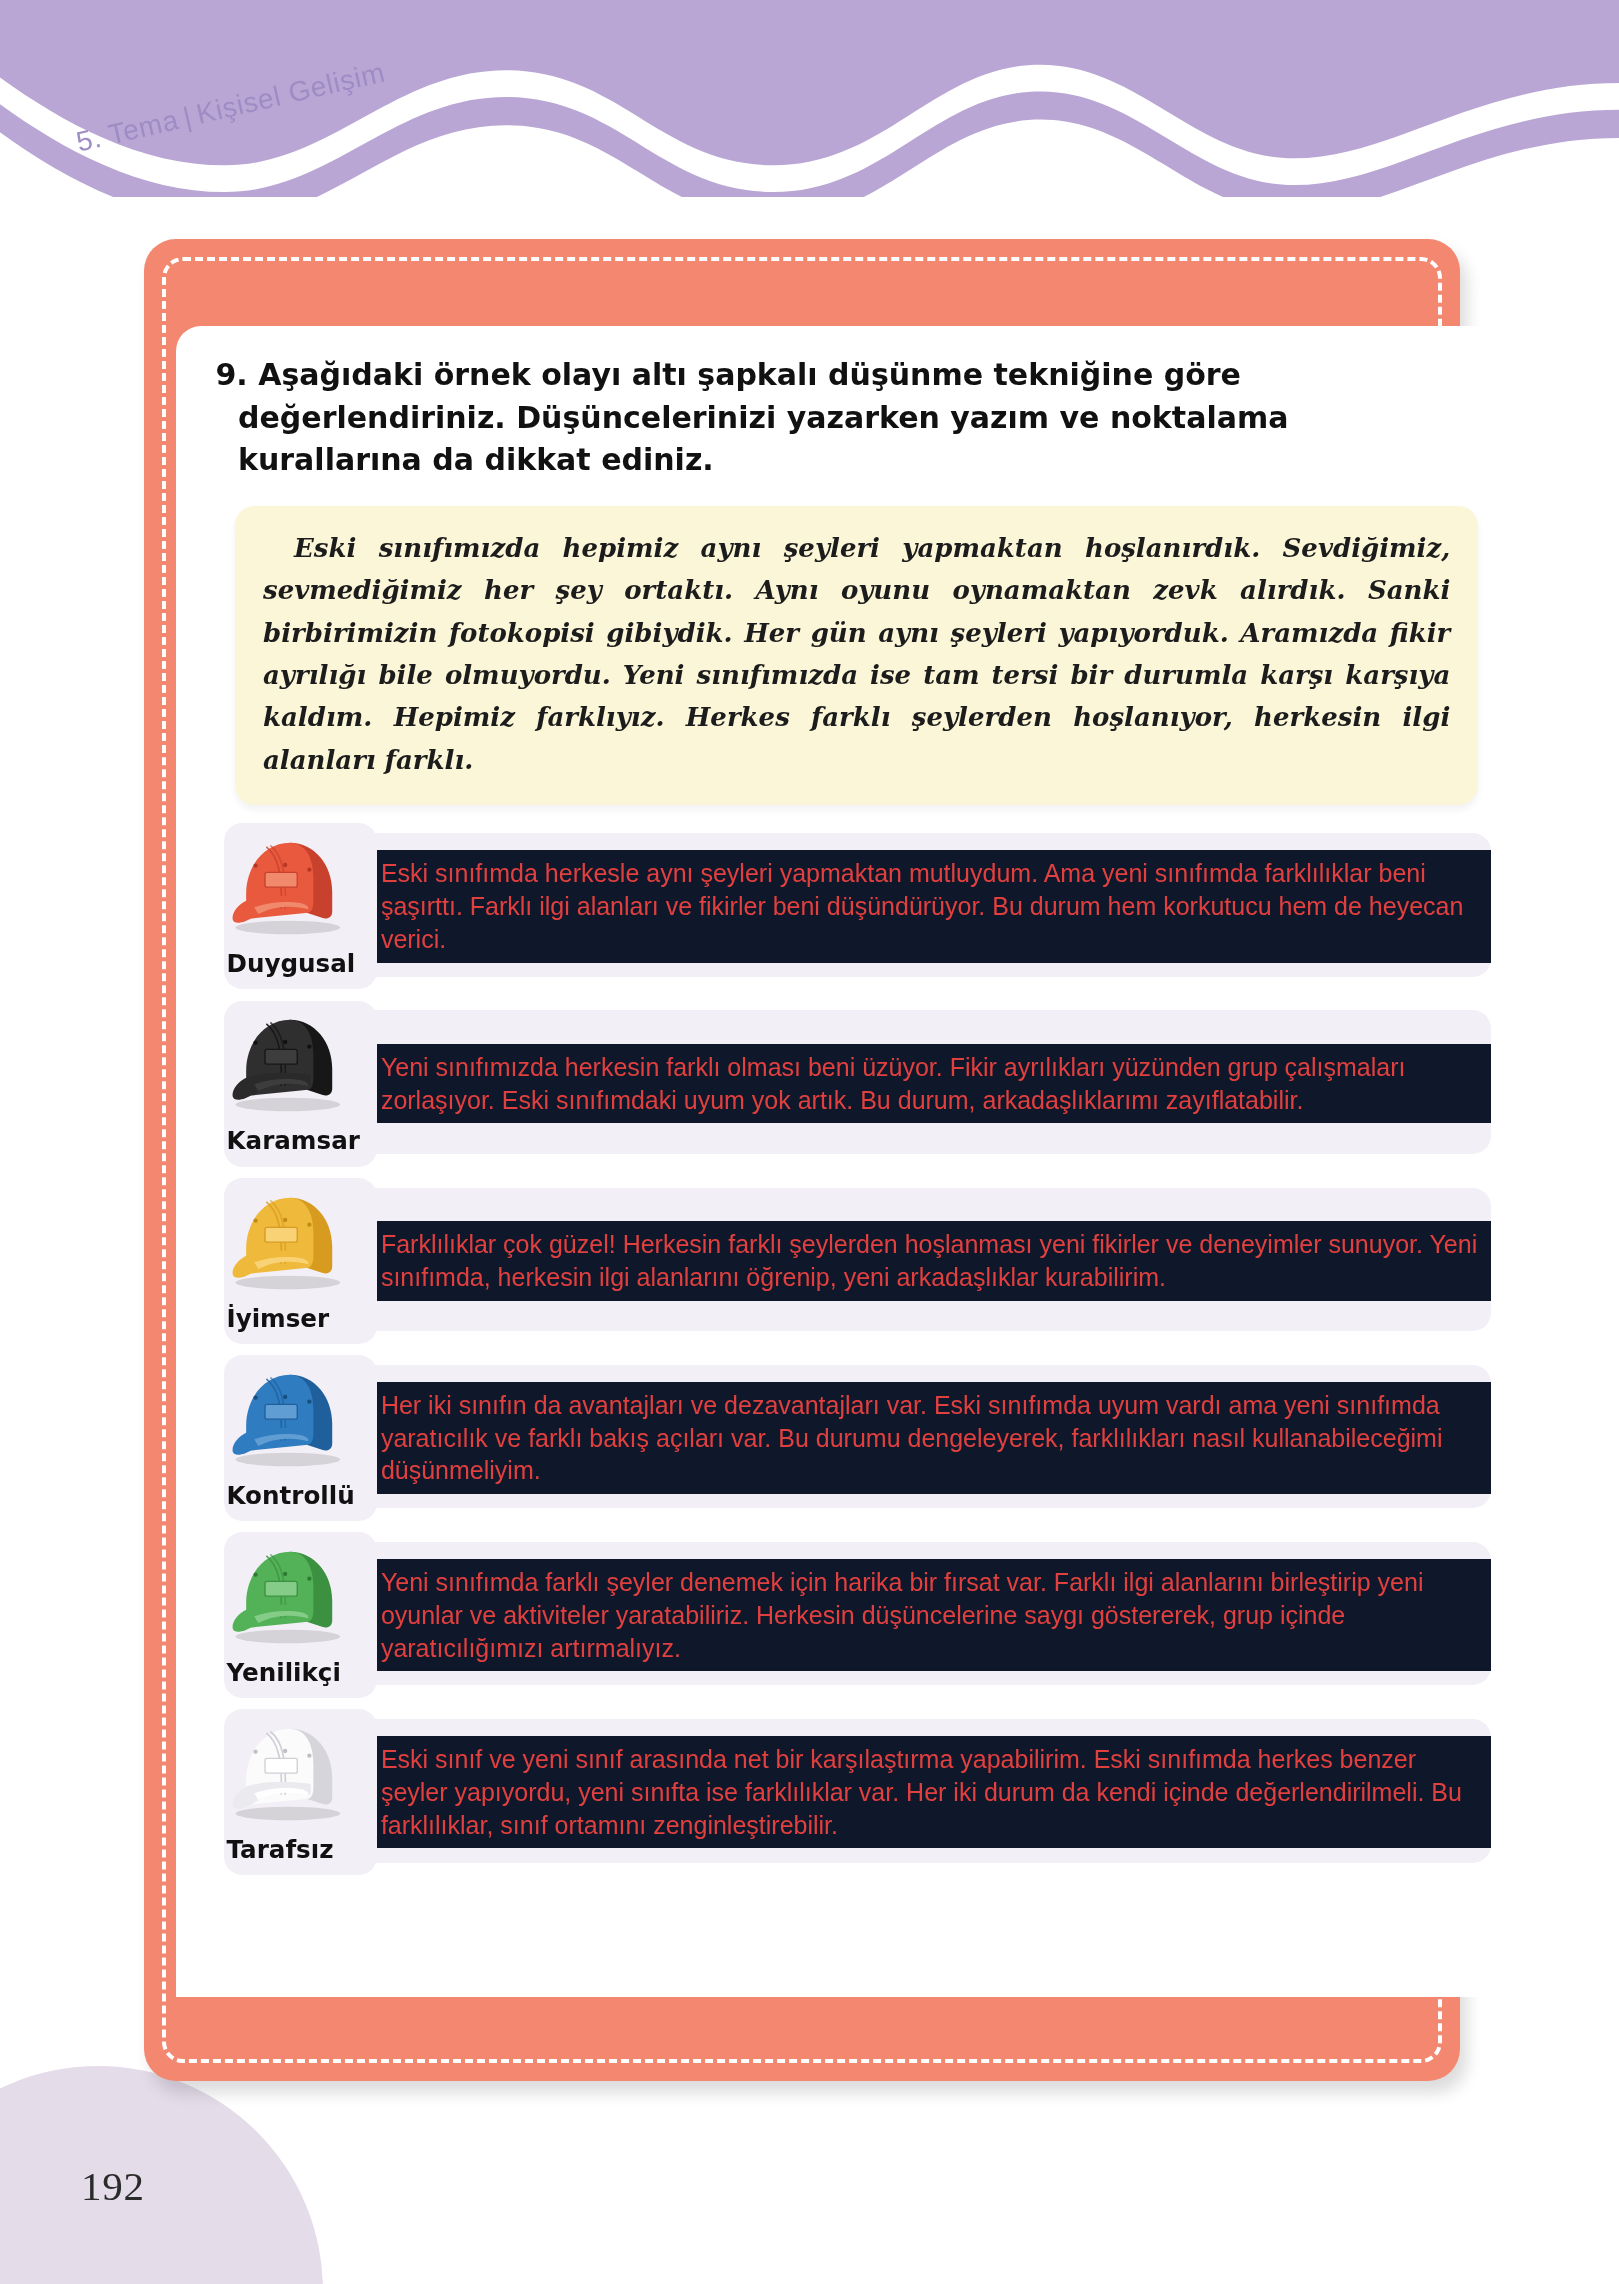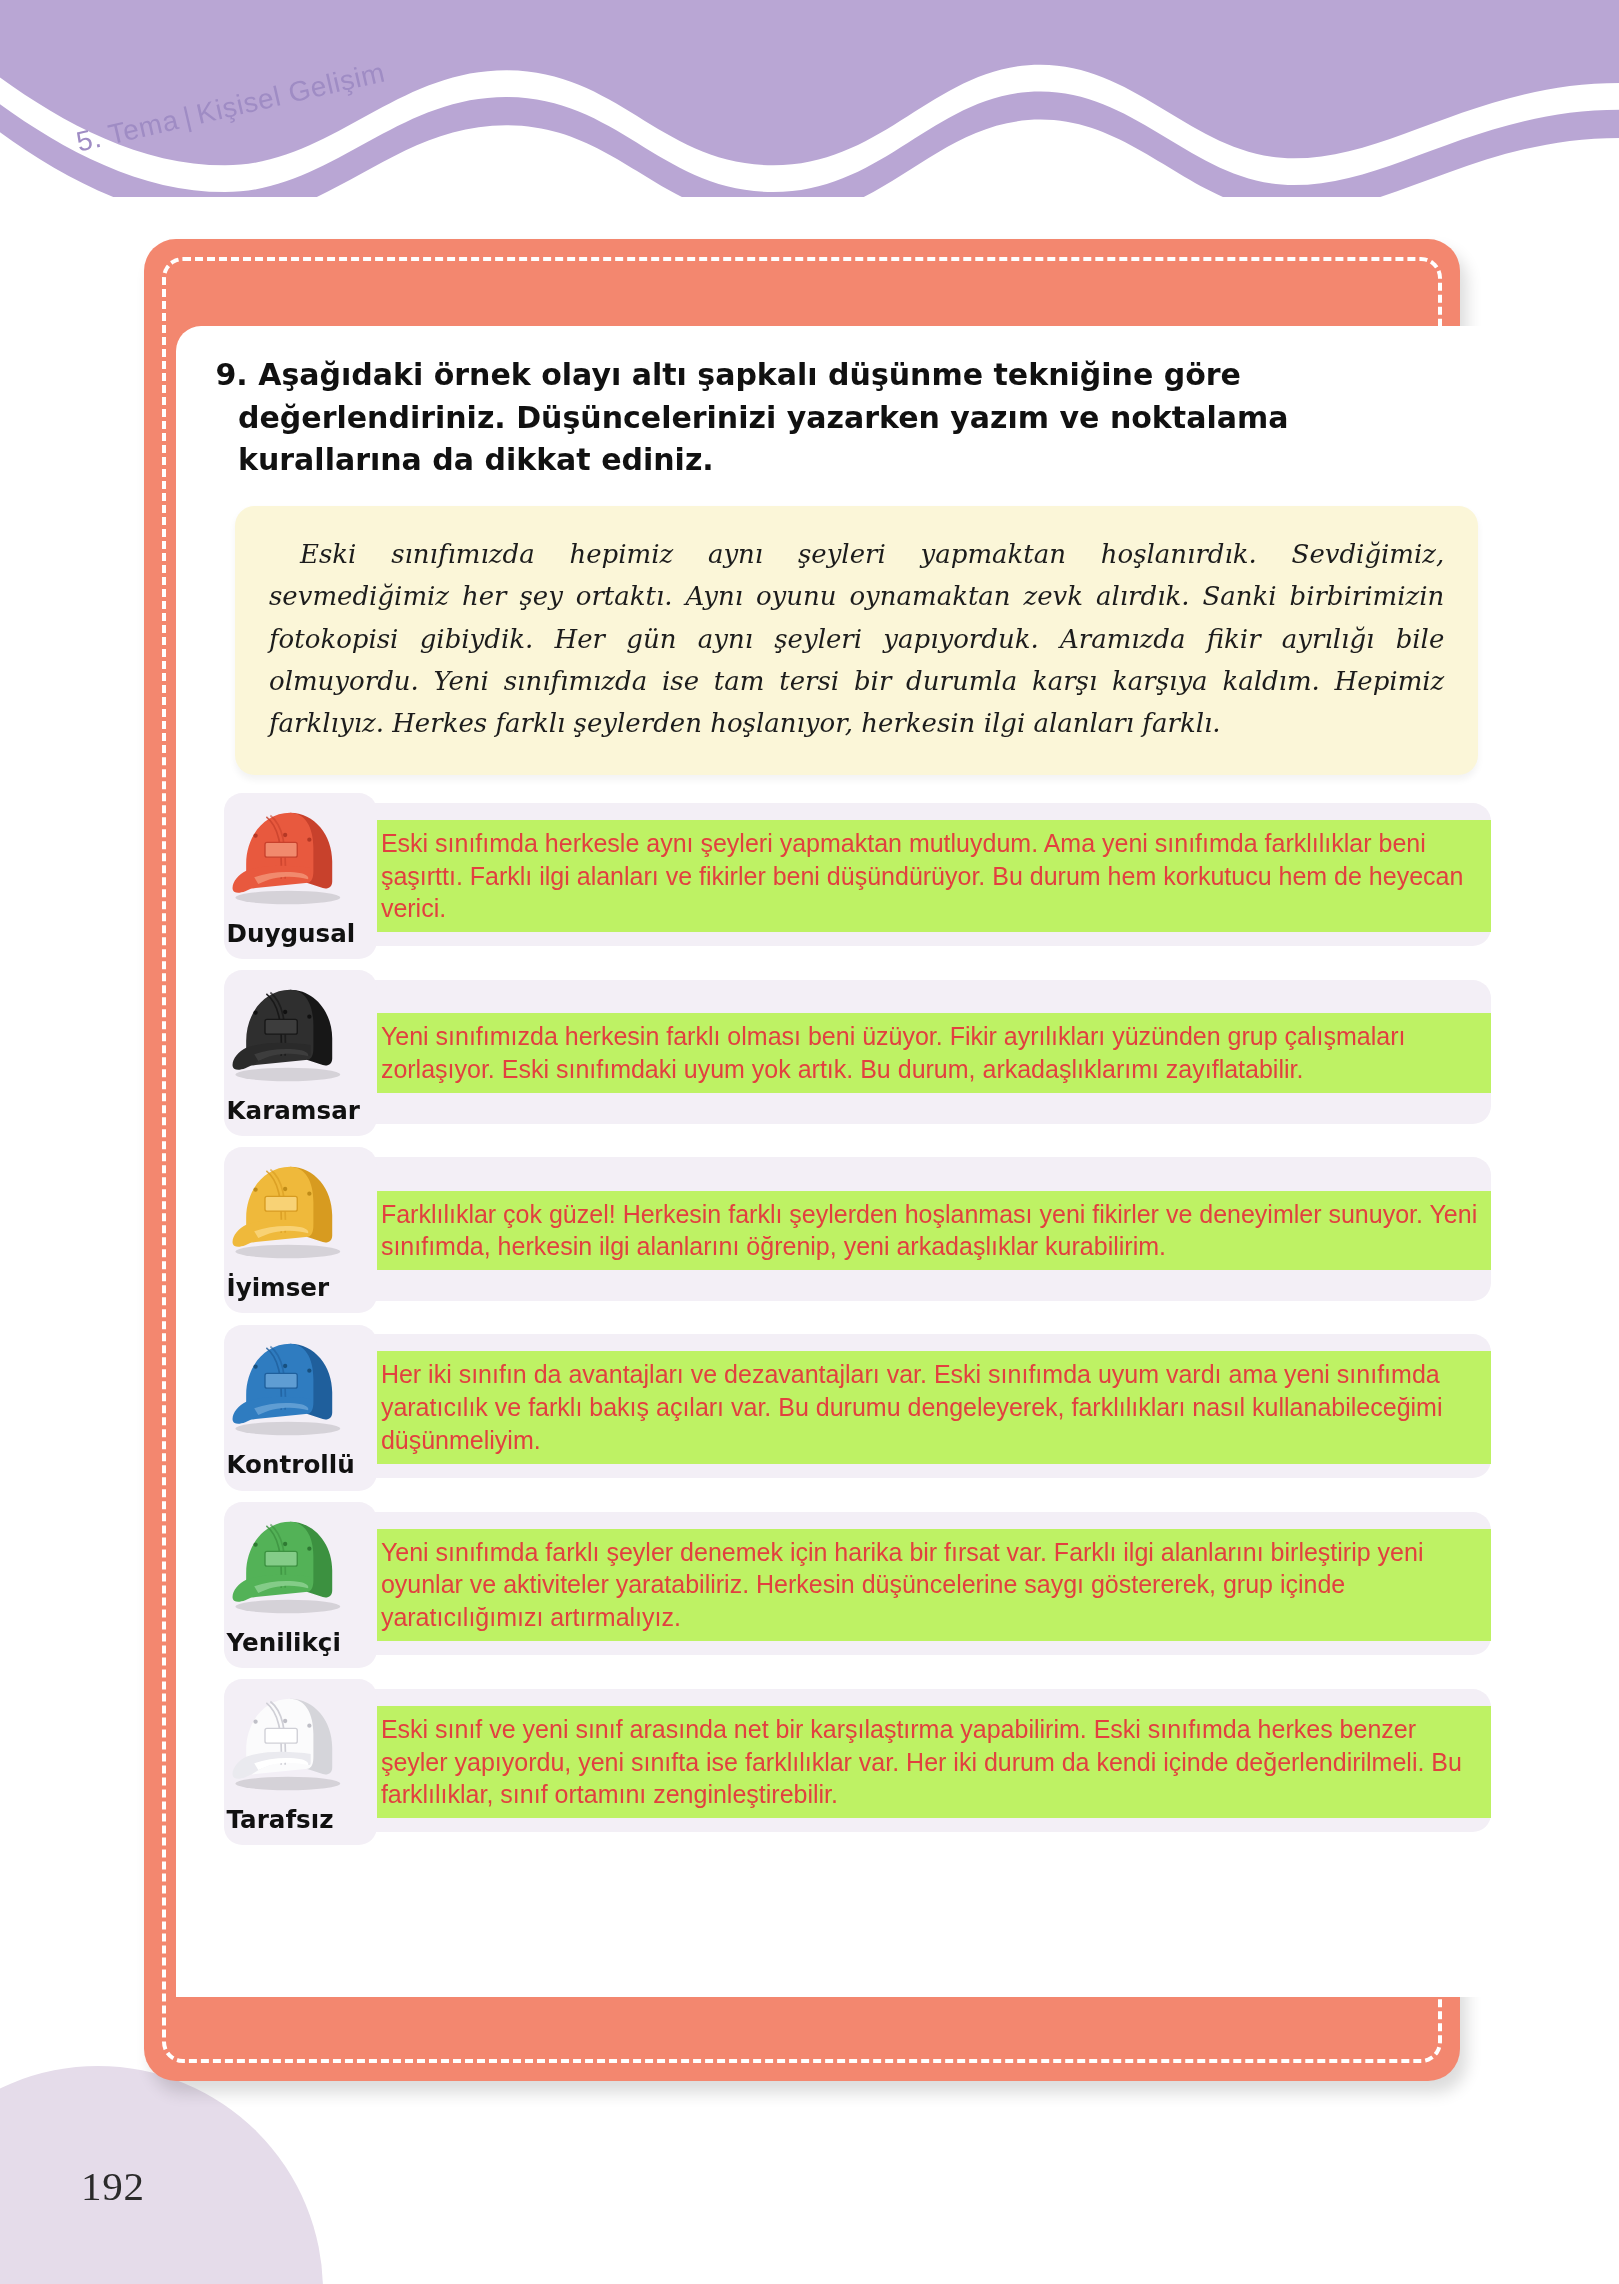--- a/index.html
+++ b/index.html
@@ -143,21 +143,21 @@
     border-radius: 19.7px;
     padding: 21px 28px 24px 28px;
     font-family: "DejaVu Serif", serif;
     font-style: italic;
     font-size: 26px;
     line-height: 1.63;
     color: #1c1c1c;
     text-align: justify;
     box-shadow: 0 4.2px 7px rgba(0,0,0,0.05);
   }
-  .story-box p { margin: 6px; text-indent: 31px; }
+  .story-box p { margin: 0; text-indent: 31px; font-weight: bold; }
 
   
   .hat-rows {
     margin: 18.3px 7px 0 19.7px;
   }
   .hat-row {
     position: relative;
     display: flex;
     align-items: stretch;
     margin-bottom: 11.2px;
@@ -197,21 +197,21 @@
     position: absolute;
     left: 0; right: 0;
     top: 9.8px; bottom: 12.7px;
     background: #f3eff6;
     border-radius: 0 18.3px 18.3px 0;
     z-index: 0;
   }
   .hat-text {
     position: relative;
     z-index: 1;
-    background: #bef264;
+    background: #0f172a;
     color: #e2403f;
     font-family: "Liberation Sans", sans-serif;
     font-size: 25px;
     line-height: 1.31;
     padding: 7px 11.2px 7px 8.4px;
     width: 100%;
     box-sizing: border-box;
   }
 
   

